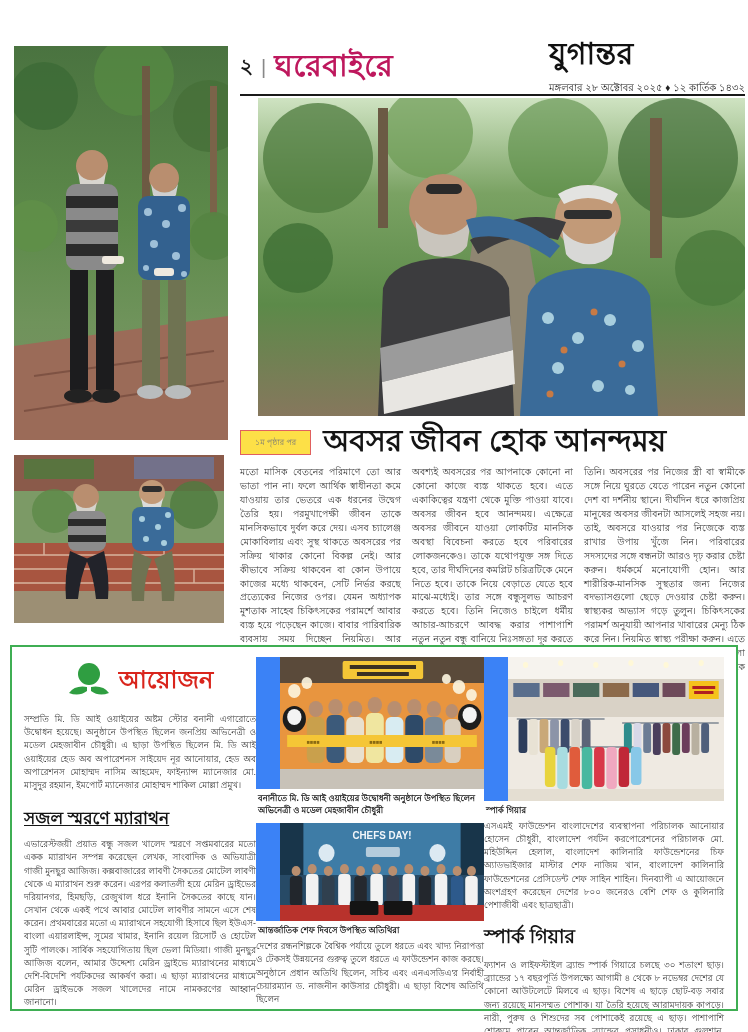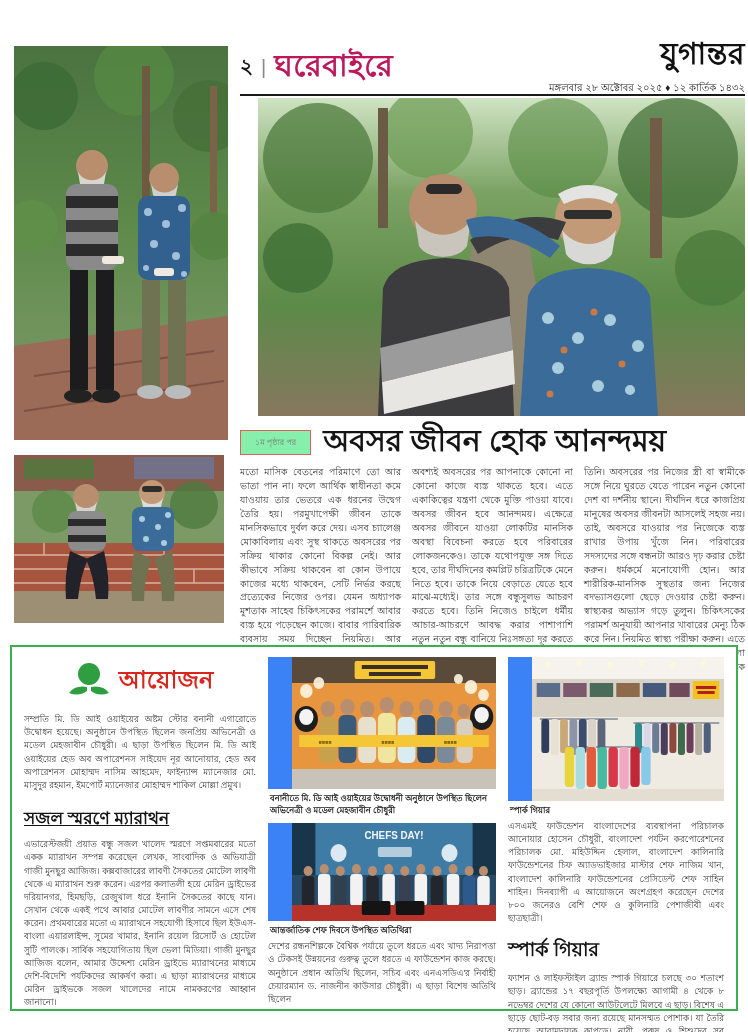--- a/index.html
+++ b/index.html
@@ -10,47 +10,47 @@
     background:#ffffff; overflow:hidden; color:#222;
   }
 
   
   .header { position:absolute; left:240px; top:38px; width:505px; height:58px;
             border-bottom:2px solid #1a1a1a; }
   .header-left { position:absolute; left:0; top:4px; display:flex; align-items:center; gap:8px; }
   .page-num { font-size:20px; color:#1a1a1a; font-weight:bold; }
   .page-num-sep { font-size:20px; color:#888; font-weight:300; }
   .section-title { font-size:30px; font-weight:800; color:#be185d; letter-spacing:.5px; }
-  .header-right { position:absolute; right:0; top:0; text-align:right; }
+  .header-right { position:absolute; right:0; top:0; }
   .masthead { font-size:30px; font-weight:800; color:#111; line-height:1.05; letter-spacing:.5px; }
   .dateline { font-size:10px; color:#222; margin-top:10px; }
 
   
   .photo { position:absolute; overflow:hidden; background:#dfe6da; }
   .photo svg { display:block; width:100%; height:100%; }
   .photo-left-top { left:14px; top:46px; width:214px; height:394px; }
   .photo-main { left:258px; top:98px; width:487px; height:318px; }
   .photo-left-mid { left:14px; top:455px; width:210px; height:168px; }
 
   
   .headline-row { position:absolute; left:240px; top:424px; width:505px; height:36px;
                   display:flex; align-items:center; gap:12px; }
   .kicker-box { border:1px solid #e0605f; color:#777; font-size:8px; padding:5px 14px;
-                white-space:nowrap; background:#86efac; }
+                white-space:nowrap; background:#fde047; }
   .headline { font-size:30px; font-weight:800; color:#141414; white-space:nowrap; }
 
   
   .lead-cols { position:absolute; left:240px; top:466px; width:505px; height:172px;
                display:flex; gap:11px; }
   .lead-col { flex:1; font-size:9.3px; line-height:1.5; color:#3a3a3a; text-align:justify; }
 
   
   .ayojon-box { position:absolute; left:10px; top:645px; width:728px; height:366px;
                 border:2px solid #3fae53; background:#fff; padding:10px 12px;
-                display:flex; gap:12px; }
+                display:flex; }
   .ay-col-left { width:232px; }
   .ay-col-mid { width:228px; }
   .ay-col-right { flex:1; }
 
   .ay-logo { display:flex; align-items:center; justify-content:center; gap:8px; margin:4px 0 12px 0; }
   .ay-logo-text { font-size:24px; font-weight:800; color:#d9251c; }
   .ay-h { font-size:17px; font-weight:700; color:#141414; margin:10px 0 5px 0; }
   .ay-p { font-size:8.8px; line-height:1.5; color:#3a3a3a; text-align:justify; }
 
   .ay-photo { width:100%; overflow:hidden; background:#3b82f6;padding-left:24px; }

